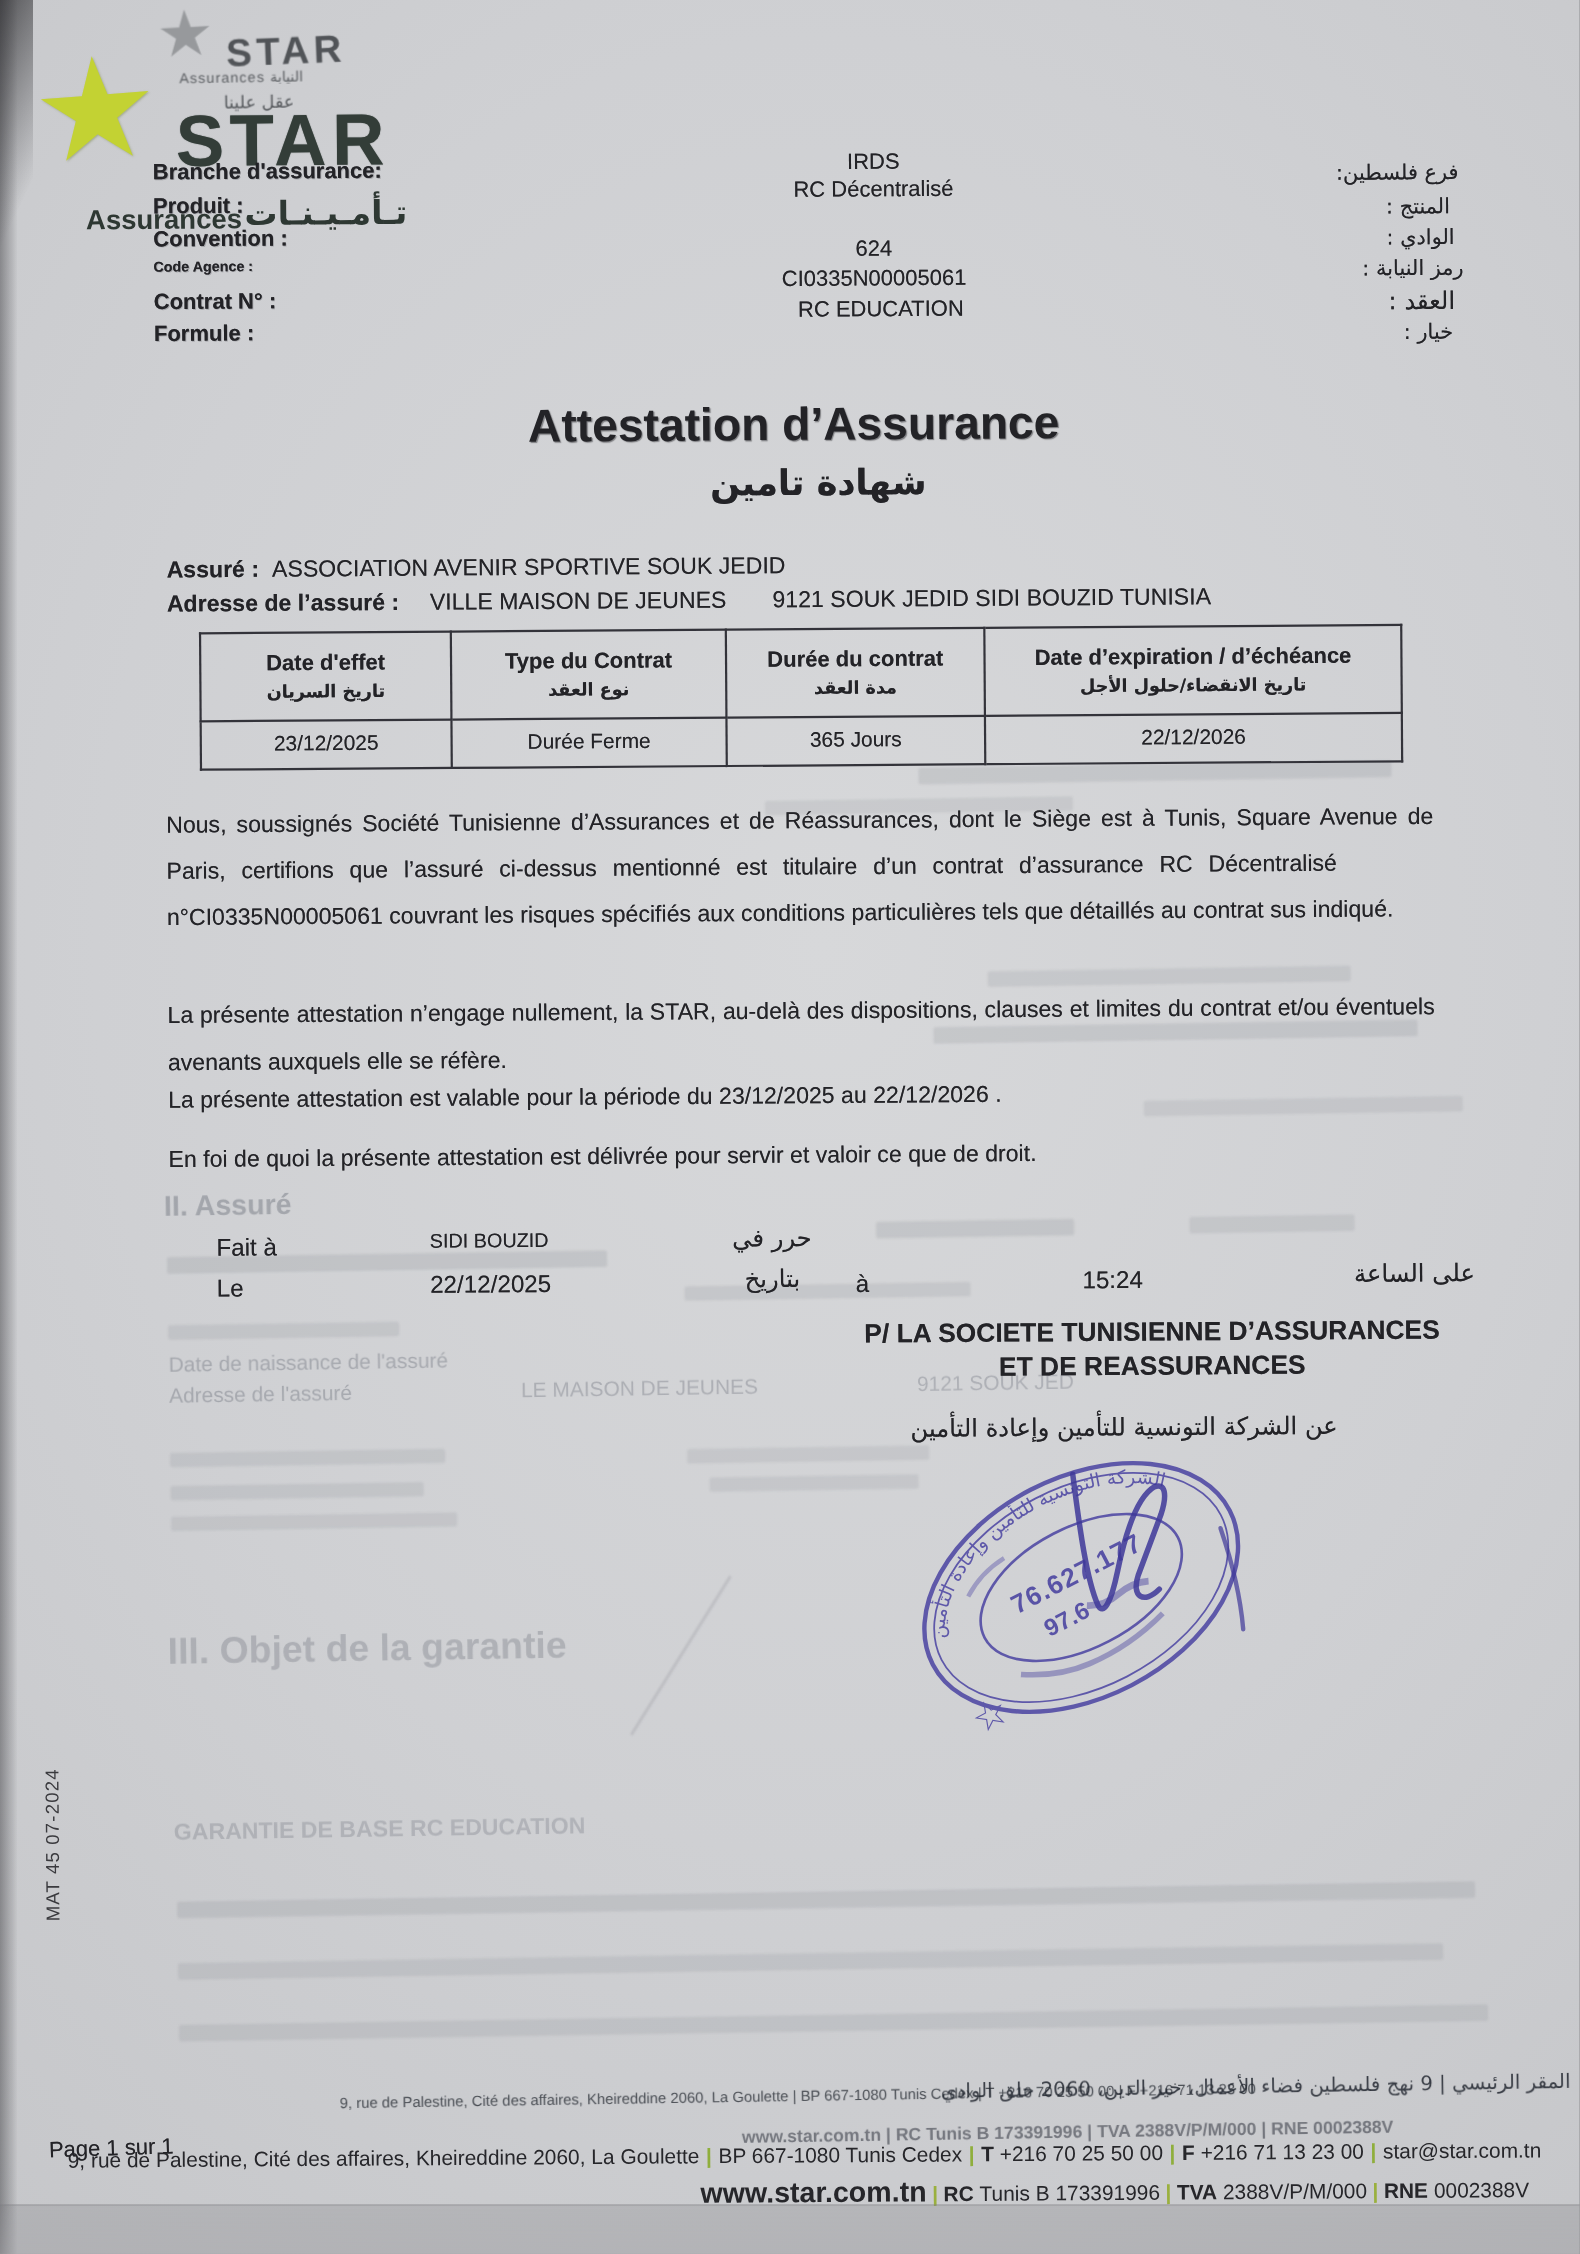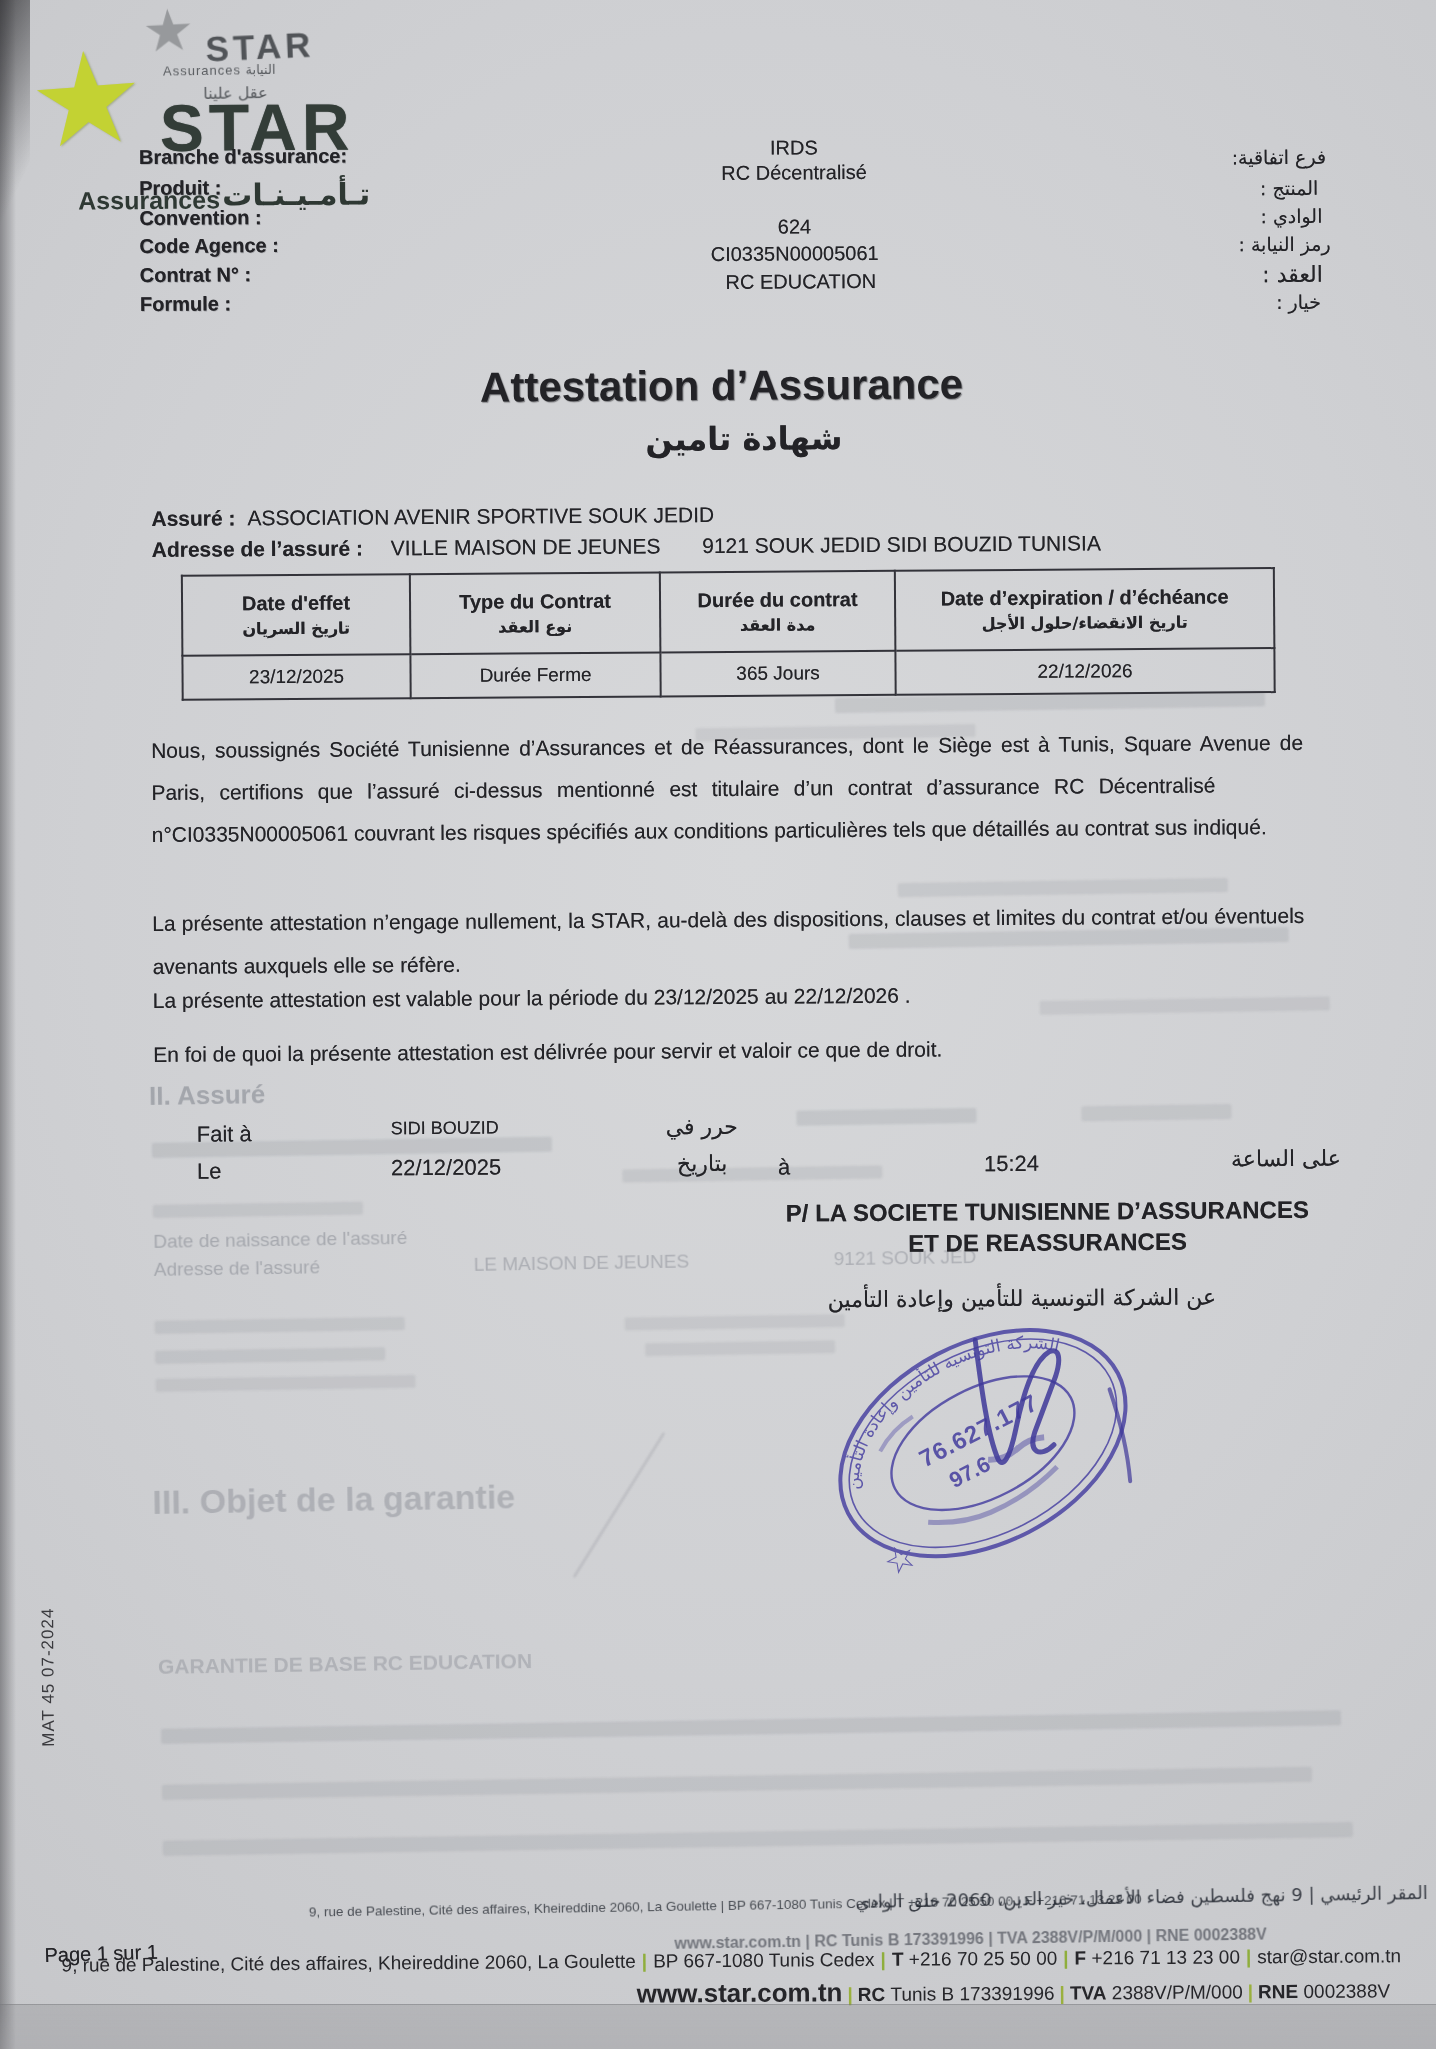--- a/index.html
+++ b/index.html
@@ -89,31 +89,31 @@
   <div class="scan">
 
     <div class="abs" style="left:36px; top:20px; font-size:128px; color:#c3d233; text-shadow:1px 1px 2px rgba(90,110,20,.35); transform:rotate(-4deg);">★</div>
     <div class="abs b" style="left:166px; top:86px; font-size:66px; letter-spacing:5px; color:#333d38; text-shadow:0 0 1px rgba(20,30,25,.6);">STAR</div>
     <div class="abs b" style="left:84px; top:182px; font-size:25px; color:#2e3833;">Assurances</div>
     <div class="abs ar b" style="left:228px; top:174px; font-size:30px; color:#2e3833;">تـأمـيـنـات</div>
 
     <div class="abs b ink soft" style="left:145px; top:142px; font-size:20px;">Branche d'assurance:</div>
     <div class="abs b ink soft" style="left:145px; top:173px; font-size:20px;">Produit :</div>
     <div class="abs b ink soft" style="left:145px; top:203px; font-size:20px;">Convention :</div>
-    <div class="abs b ink soft" style="left:145px; top:231px; font-size:20px;">Code Agence :</div>
+    <div class="abs b ink soft" style="left:145px; top:231px; font-size:13px;">Code Agence :</div>
     <div class="abs b ink soft" style="left:145px; top:260px; font-size:20px;">Contrat N° :</div>
     <div class="abs b ink soft" style="left:145px; top:289px; font-size:20px;">Formule :</div>
 
     <div class="abs ink" style="left:800px; top:137px; font-size:20px; transform:translateX(-50%);">IRDS</div>
     <div class="abs ink" style="left:800px; top:162px; font-size:20px; transform:translateX(-50%);">RC Décentralisé</div>
     <div class="abs ink" style="left:800px; top:216px; font-size:20px; transform:translateX(-50%);">624</div>
     <div class="abs ink" style="left:800px; top:243px; font-size:20px; transform:translateX(-50%);">CI0335N00005061</div>
     <div class="abs ink" style="left:806px; top:271px; font-size:20px; transform:translateX(-50%);">RC EDUCATION</div>
 
-    <div class="abs ar ink" style="right:104px; top:150px; font-size:19px;">فرع اتفاقية:</div>
+    <div class="abs ar ink" style="right:104px; top:150px; font-size:19px;">فرع فلسطين:</div>
     <div class="abs ar ink" style="right:112px; top:181px; font-size:19px;">المنتج :</div>
     <div class="abs ar ink" style="right:108px; top:209px; font-size:19px;">الوادي :</div>
     <div class="abs ar ink" style="right:100px; top:237px; font-size:19px;">رمز النيابة :</div>
     <div class="abs ar ink" style="right:108px; top:266px; font-size:22px;">العقد :</div>
     <div class="abs ar ink" style="right:110px; top:295px; font-size:19px;">خيار :</div>
 
     <div class="abs b ink" style="left:726px; top:362px; font-size:42px; transform:translateX(-50%); white-space:nowrap; text-shadow:1px 1px 1px rgba(20,20,25,.45);">Attestation d’Assurance</div>
     <div class="abs ar b ink" style="left:748px; top:420px; font-size:32px; transform:translateX(-50%); white-space:nowrap;">شهادة تامين</div>
 
     <div class="abs nowrap" style="left:155px; top:503px; font-size:21px;">

